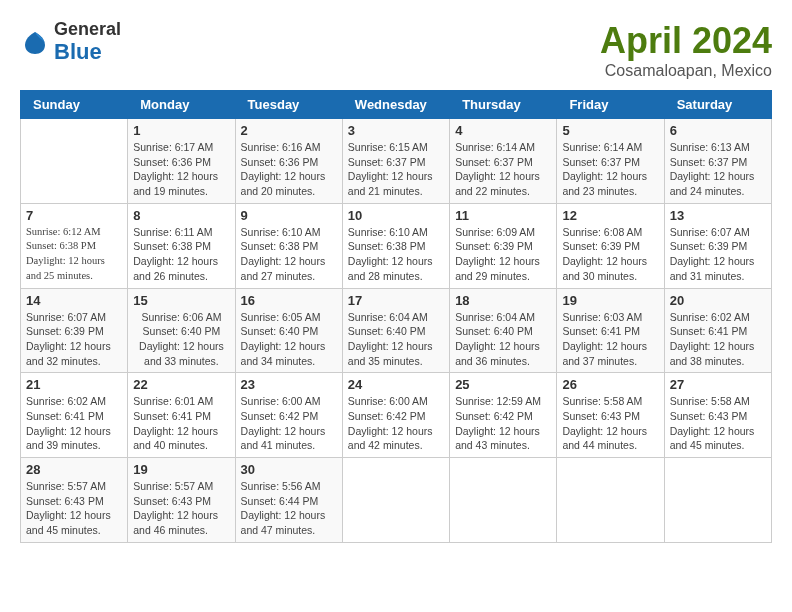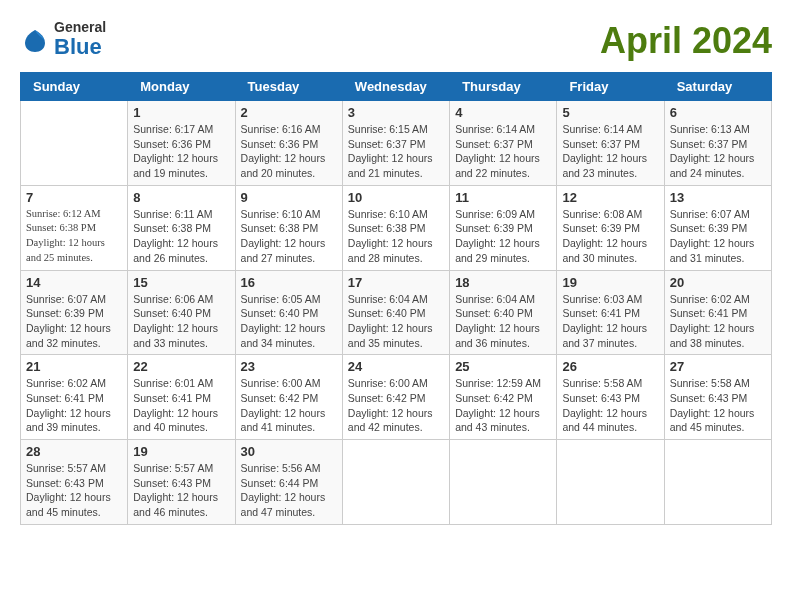--- a/index.html
+++ b/index.html
@@ -19,21 +19,21 @@
     .logo {
       display: flex;
       align-items: center;
     }
     .logo-text {
       display: flex;
       flex-direction: column;
       line-height: 1.1;
     }
     .logo-general {
-      font-size: 14px;
+      font-size: 18px;
       font-weight: bold;
       color: #333;
     }
     .logo-blue {
       font-size: 22px;
       font-weight: bold;
       color: #1a6bb0;
     }
     .logo-icon {
       width: 30px;
@@ -103,20 +103,21 @@
       <path d="M15 5 C15 5, 25 10, 25 18 C25 24, 20 27, 15 27 C10 27, 5 24, 5 18 C5 10, 15 5, 15 5Z" fill="#1a6bb0"></path>
       <path d="M15 5 C15 5, 22 9, 25 16 C22 12, 17 10, 15 5Z" fill="#2a85d0"></path>
     </svg>
     <div class="logo-text">
       <span class="logo-general">General</span>
       <span class="logo-blue">Blue</span>
     </div>
   </div>
   <div class="title-section">
     <div class="calendar-title">April 2024</div>
+    <div class="calendar-subtitle">Cosamaloapan, Mexico</div>
   </div>
 </div>
 
 <table>
   <thead>
     <tr>
     <th>Sunday</th>
         <th>Monday</th>
         <th>Tuesday</th>
         <th>Wednesday</th>
@@ -225,21 +226,21 @@
       <tr>
         <td>
           <span class="day-num">14</span>
           <div class="day-info" style="white-space: pre-line;">Sunrise: 6:07 AM
 Sunset: 6:39 PM
 Daylight: 12 hours
 and 32 minutes.</div>
         </td>
         <td>
           <span class="day-num">15</span>
-          <div class="day-info" style="white-space: pre-line;">Sunrise: 6:06 AM
+          <div class="day-info" style="white-space: pre-line; text-align: center;">Sunrise: 6:06 AM
 Sunset: 6:40 PM
 Daylight: 12 hours
 and 33 minutes.</div>
         </td>
         <td>
           <span class="day-num">16</span>
           <div class="day-info" style="white-space: pre-line;">Sunrise: 6:05 AM
 Sunset: 6:40 PM
 Daylight: 12 hours
 and 34 minutes.</div>

